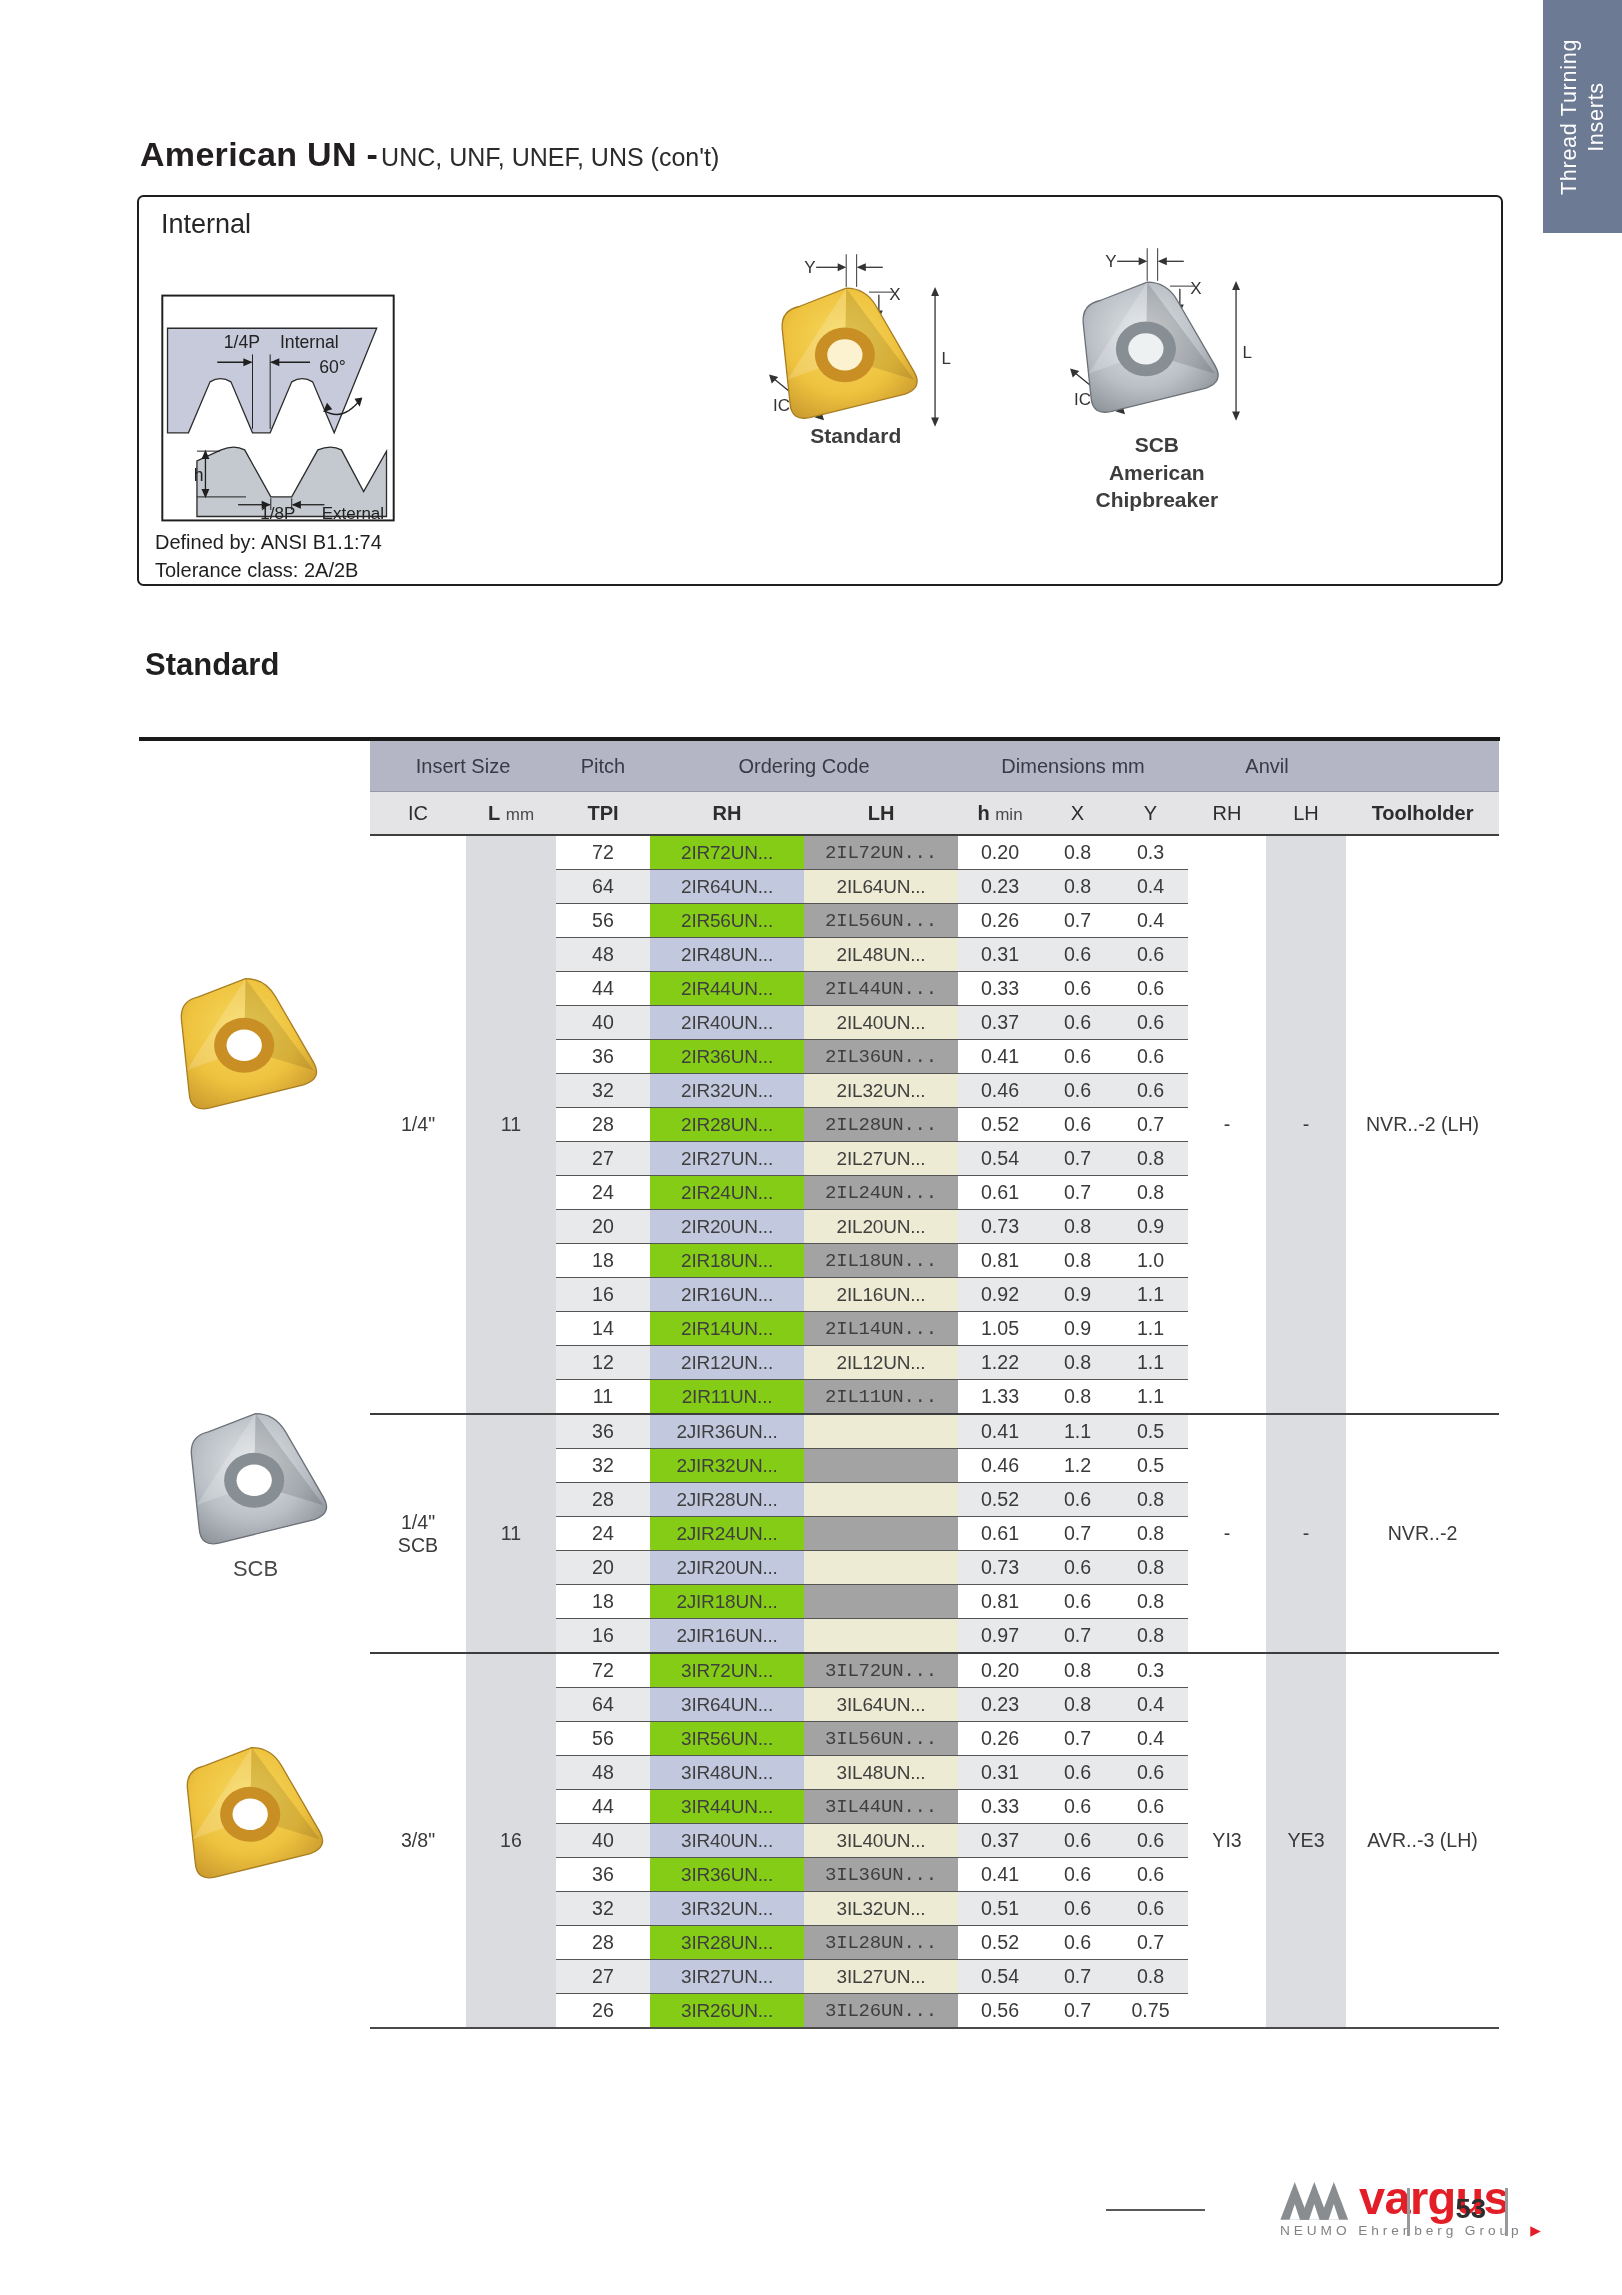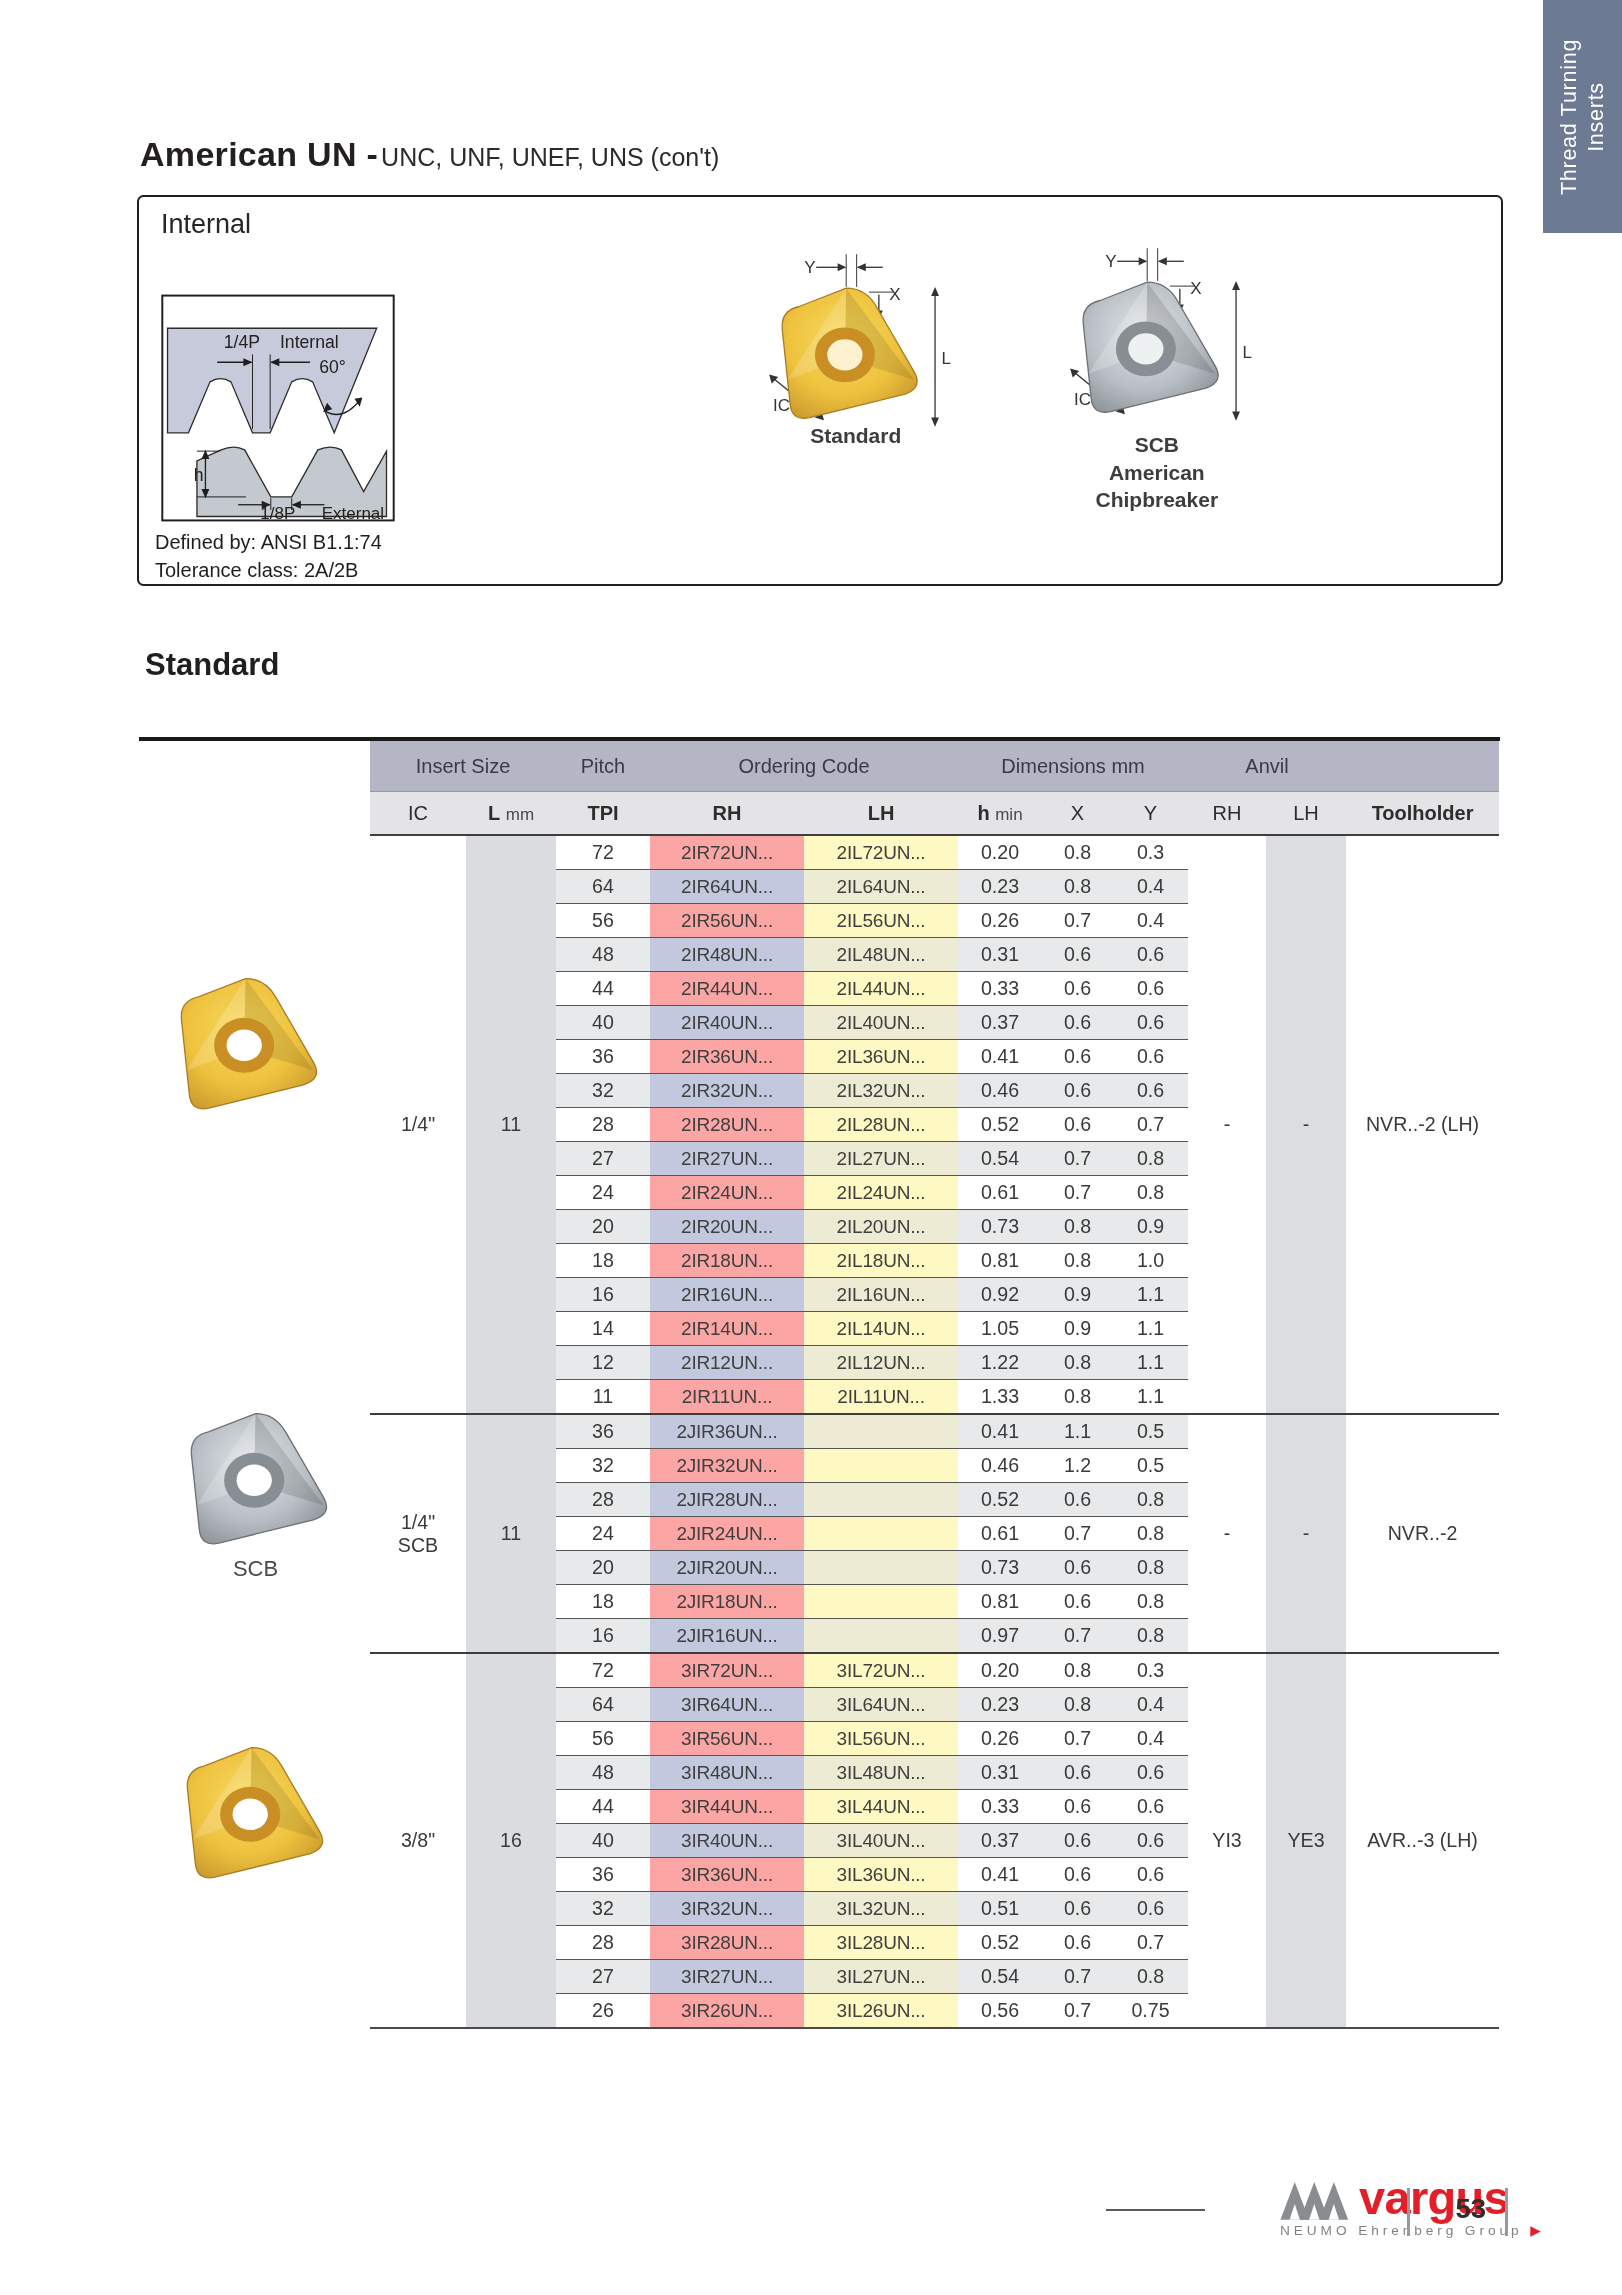--- a/index.html
+++ b/index.html
@@ -38,22 +38,22 @@
   th,td{padding:0;text-align:center;font-weight:normal;overflow:hidden;}
   tr.h1 th{background:#b4b6c6;height:50px;font-size:20px;color:#3a3a46;border-bottom:1.3px solid #9699ab;}
   tr.h2 th{background:#e4e4e7;height:42px;font-size:20px;color:#2d2d2d;border-bottom:2.6px solid #3f3f3f;}
   tr.h2 th .b{font-weight:bold;}
   tr.h2 th .u{font-size:17px;color:#4a4a4a;margin-top:32px;}
   td{height:33px;}
   td.mid{border-bottom:1.3px solid #555;}
   tr.group-start td{border-top:2.6px solid #3c3c3c;}
   td.c-l{background:#dbdcdf;}
   td.c-alh{background:#dcdde0;}
-  tr.even td.c-rh{background:#fca5a5;}
-  tr.even td.c-lh{background:#fef9c3;}
+  tr.even td.c-rh{background:#84cc16;}
+  tr.even td.c-lh{background:#a3a3a3;font-family:Liberation Mono, monospace;}
   tr.odd  td.c-rh{background:#c2c9de;}
   tr.odd  td.c-lh{background:#eeebd4;}
   tr.odd  td.c-tpi, tr.odd td.c-h, tr.odd td.c-x, tr.odd td.c-y{background:#e8e9ea;}
   td.c-rh,td.c-lh{font-size:19px;letter-spacing:-0.2px;color:#3f3f3f;}
   td.c-ic,td.c-tool{line-height:1.15;}
   table{border-bottom:2.6px solid #4a4a4a;}
 
   
   .foot-rule{position:absolute;left:1106px;top:2209px;width:99px;height:2px;background:#5a5a5a;}
   .brand{position:absolute;left:1280px;top:2174px;}

